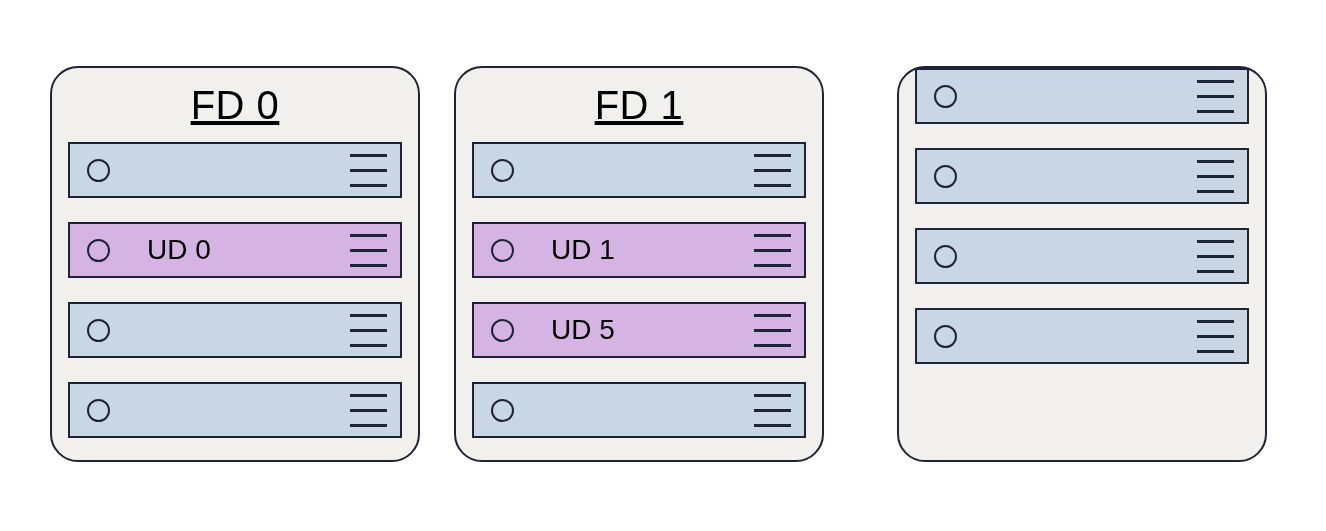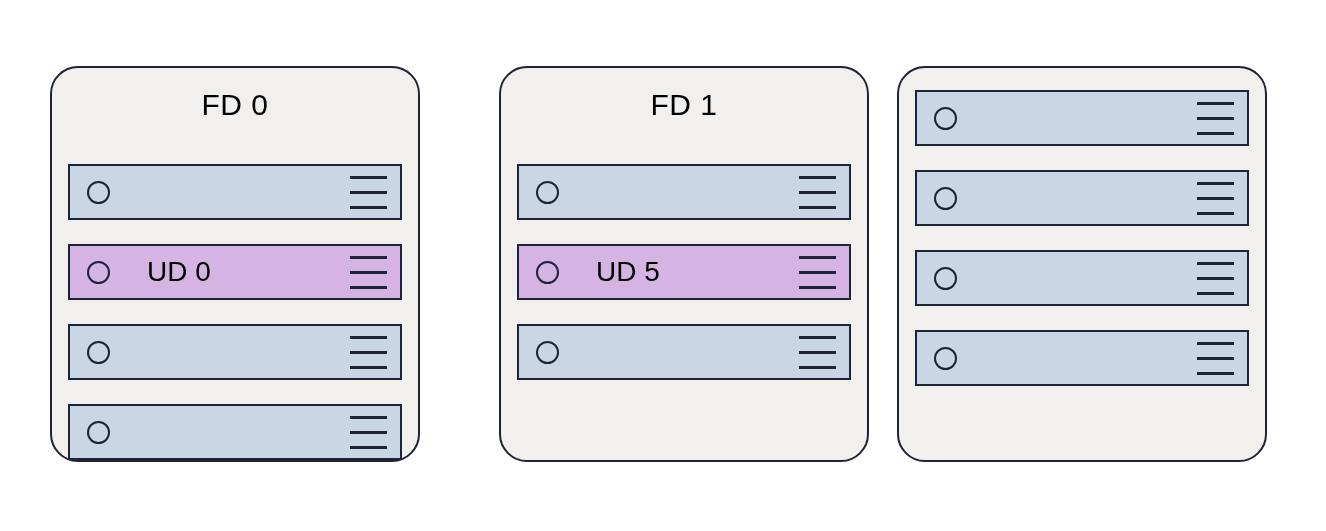--- a/index.html
+++ b/index.html
@@ -14,40 +14,40 @@
     position: absolute;
     top: 66px;
     width: 370px;
     height: 396px;
     background: var(--container-fill, #f2f0ec);
     border: 2.5px solid var(--border, #1e2438);
     border-radius: 28px;
     padding: 0 16px;
   }
   .fd-0 { left: 50px; }
-  .fd-1 { left: 499px; text-align: center; }
+  .fd-1 { left: 454px; text-align: center; }
   .fd-2 { left: 897px; }
   .fd-title {
     height: 74px;
     display: flex;
     align-items: center;
     justify-content: center;
-    font-size: 30px;
+    font-size: 40px;
     color: var(--text, #000000);
     letter-spacing: 0.5px;
+    text-decoration: underline;
   }
   .server {
     height: 56px;
     margin-bottom: 24px;
     display: flex;
     align-items: center;
     background: var(--server-blue, #c9d6e4);
     border: 2.5px solid var(--border, #1e2438);
     padding: 0 13px 0 17px;
-    margin-top: 22px;
   }
   .server.ud { background: var(--server-purple, #d5b3e2); }
   .circle-icon {
     width: 23px;
     height: 23px;
     border: 2.5px solid var(--border, #1e2438);
     border-radius: 50%;
     flex: 0 0 auto;
   }
   .server-label {
@@ -121,20 +121,29 @@
     <span class="circle-icon"></span>
     <span class="server-label"></span>
     <span class="vents">
         <i></i>
         <i></i>
         <i></i>
       </span>
   </div>
   <div class="server ud">
     <span class="circle-icon"></span>
+    <span class="server-label">UD 1</span>
+    <span class="vents">
+        <i></i>
+        <i></i>
+        <i></i>
+      </span>
+  </div>
+  <div class="server ud">
+    <span class="circle-icon"></span>
     <span class="server-label">UD 5</span>
     <span class="vents">
         <i></i>
         <i></i>
         <i></i>
       </span>
   </div>
   <div class="server plain">
     <span class="circle-icon"></span>
     <span class="server-label"></span>

